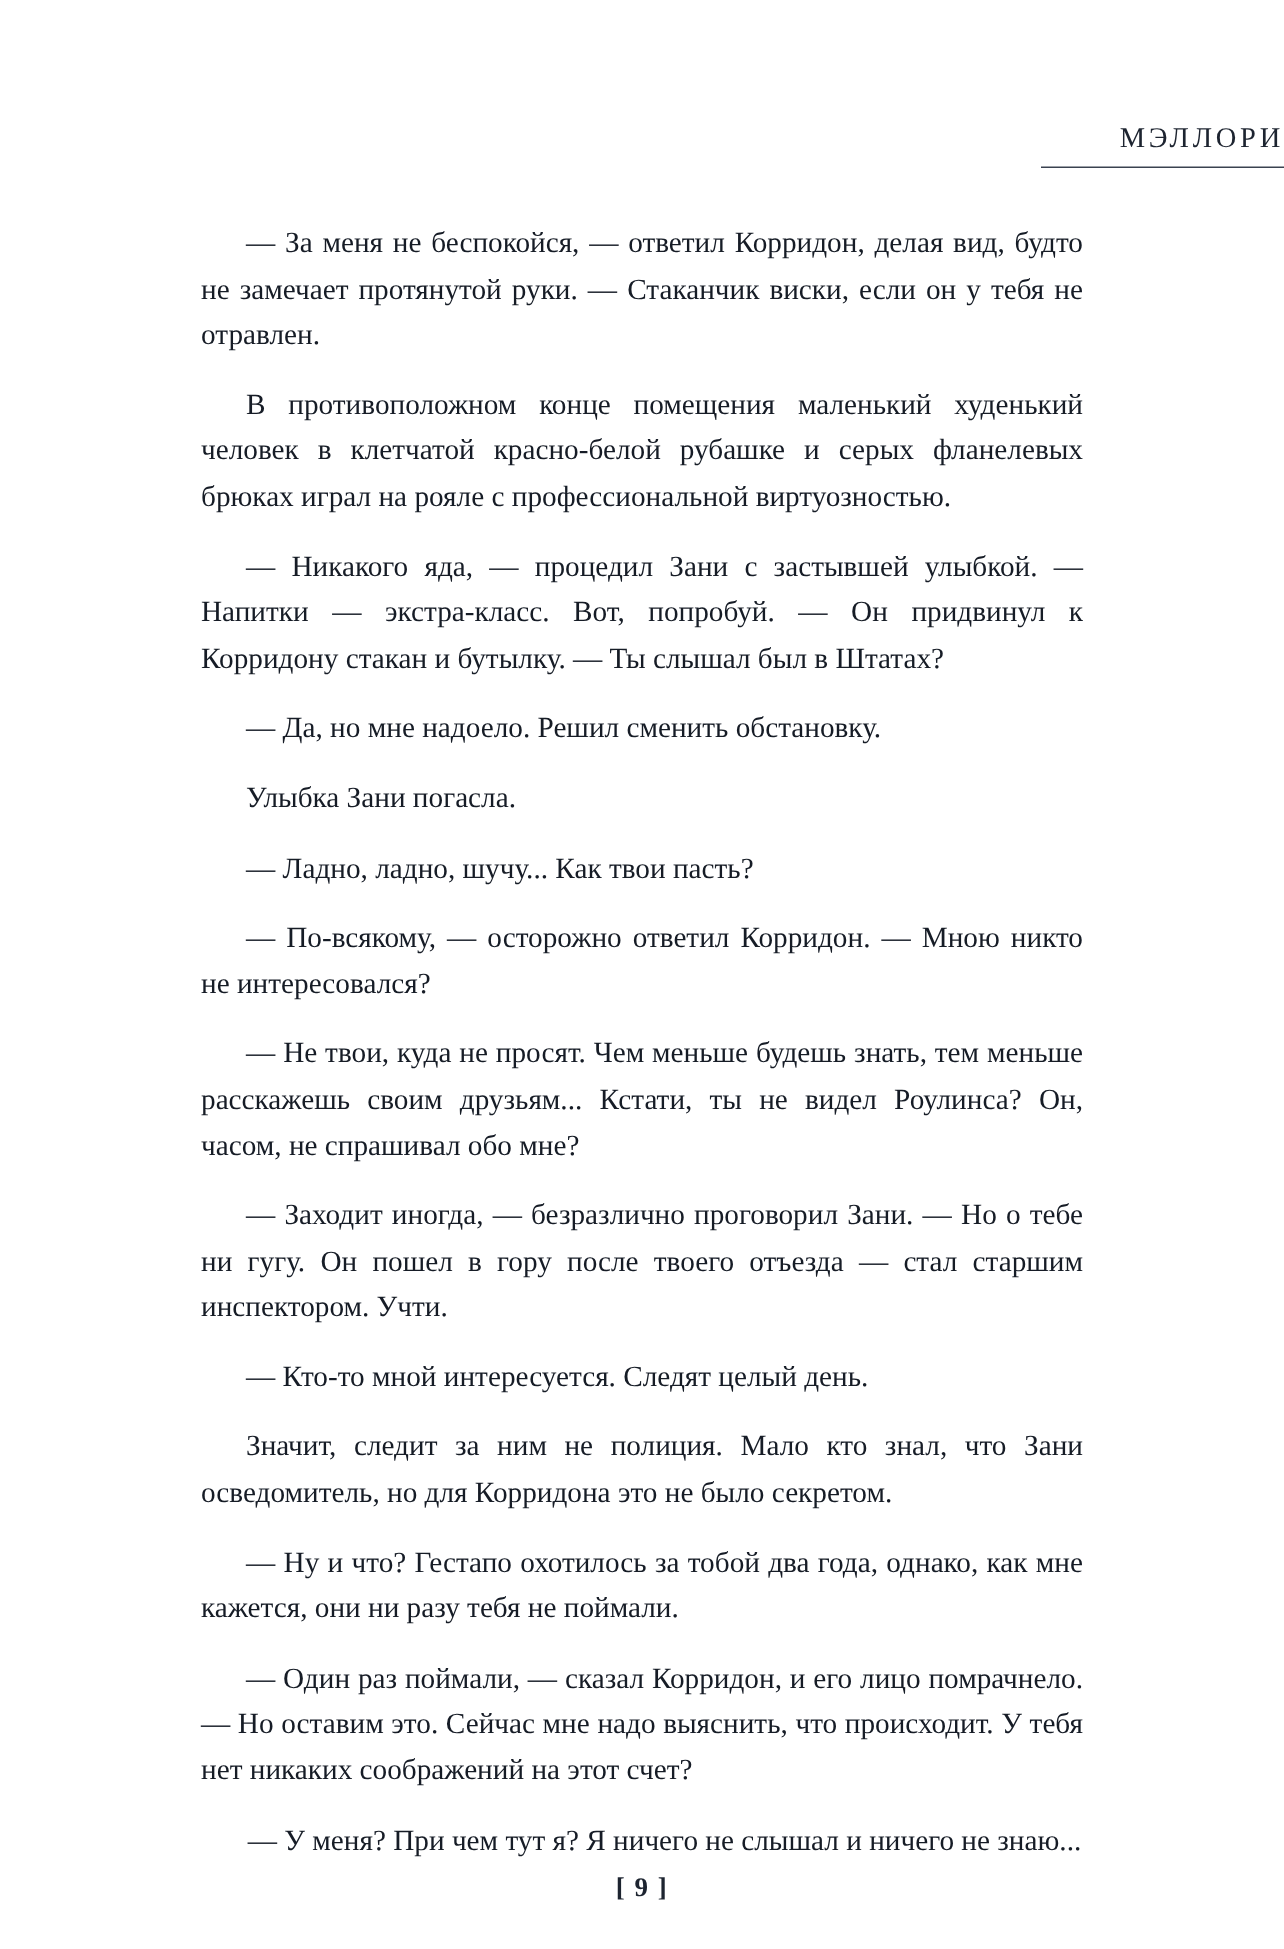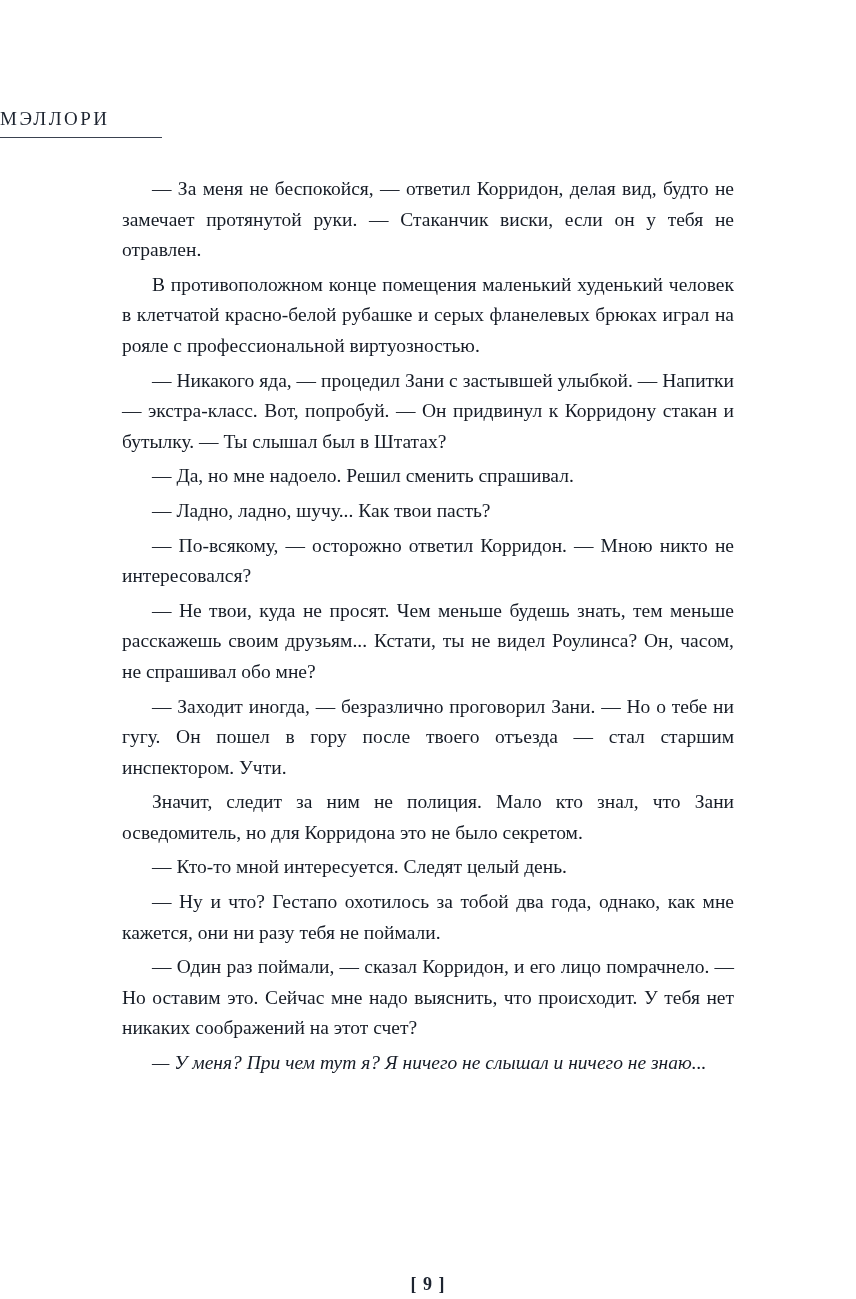--- a/index.html
+++ b/index.html
@@ -16,22 +16,22 @@
     overflow: hidden;
   }
   .page {
     width: 856px;
     height: 1299px;
     box-sizing: border-box;
     padding: 0;
     position: relative;
   }
   .header {
-    text-align: left;
-    margin-top: 108px;
+    text-align: right;
+    margin-top: 82px;
     margin-bottom: 0;
   }
   .header-title {
     font-family: "Liberation Serif", "DejaVu Serif", serif;
     font-size: 19px;
     letter-spacing: 2.5px;
     color: #1d2430;
     display: inline-block;
     padding-bottom: 7px;
     border-bottom: 1.6px solid #3a4250;
@@ -41,27 +41,26 @@
     margin: 0 auto;
     width: 620px;
     margin-top: 36px;
     font-size: 19.5px;
     line-height: 30.6px;
     text-align: justify;
     color: #161c26;
     hyphens: manual;
   }
   .body-text p {
-    margin: 4px;
+    margin: 16px;
     text-indent: 30px;
     text-align: justify;
   }
   .body-text p:last-child {
-    text-align: left;
-    font-style: italic;
+    text-align: center;
   }
   .folio {
     position: absolute;
     left: 0;
     right: 0;
     bottom: 112px;
     text-align: center;
     font-size: 18px;
     letter-spacing: 1px;
     color: #1d2430;
@@ -77,27 +76,28 @@
 <div class="page">
 
   <div class="header">
     <span class="header-title">МЭЛЛОРИ</span>
   </div>
 
   <div class="body-text">
     <p>— За меня не беспокойся, — ответил Корридон, делая вид, будто не замечает протянутой руки. — Стаканчик виски, если он у тебя не отравлен.</p>
     <p>В противоположном конце помещения маленький худенький человек в клетчатой красно-белой рубашке и серых фланелевых брюках играл на рояле с профессиональной виртуозностью.</p>
     <p>— Никакого яда, — процедил Зани с застывшей улыбкой. — Напитки — экстра-класс. Вот, попробуй. — Он придвинул к Корридону стакан и бутылку. — Ты слышал был в Штатах?</p>
-    <p>— Да, но мне надоело. Решил сменить спрашивал.</p>
+    <p>— Да, но мне надоело. Решил сменить обстановку.</p>
+    <p>Улыбка Зани погасла.</p>
     <p>— Ладно, ладно, шучу... Как твои пасть?</p>
     <p>— По-всякому, — осторожно ответил Корридон. — Мною никто не интересовался?</p>
     <p>— Не твои, куда не просят. Чем меньше будешь знать, тем меньше расскажешь своим друзьям... Кстати, ты не видел Роулинса? Он, часом, не спрашивал обо мне?</p>
     <p>— Заходит иногда, — безразлично проговорил Зани. — Но о тебе ни гугу. Он пошел в гору после твоего отъезда — стал старшим инспектором. Учти.</p>
+    <p>— Кто-то мной интересуется. Следят целый день.</p>
     <p>Значит, следит за ним не полиция. Мало кто знал, что Зани осведомитель, но для Корридона это не было секретом.</p>
-    <p>— Кто-то мной интересуется. Следят целый день.</p>
     <p>— Ну и что? Гестапо охотилось за тобой два года, однако, как мне кажется, они ни разу тебя не поймали.</p>
     <p>— Один раз поймали, — сказал Корридон, и его лицо помрачнело. — Но оставим это. Сейчас мне надо выяснить, что происходит. У тебя нет никаких соображений на этот счет?</p>
     <p>— У меня? При чем тут я? Я ничего не слышал и ничего не знаю...</p>
   </div>
 
   <div class="folio">
     <span>[</span>
     <span class="num">9</span>
     <span>]</span>
   </div>

